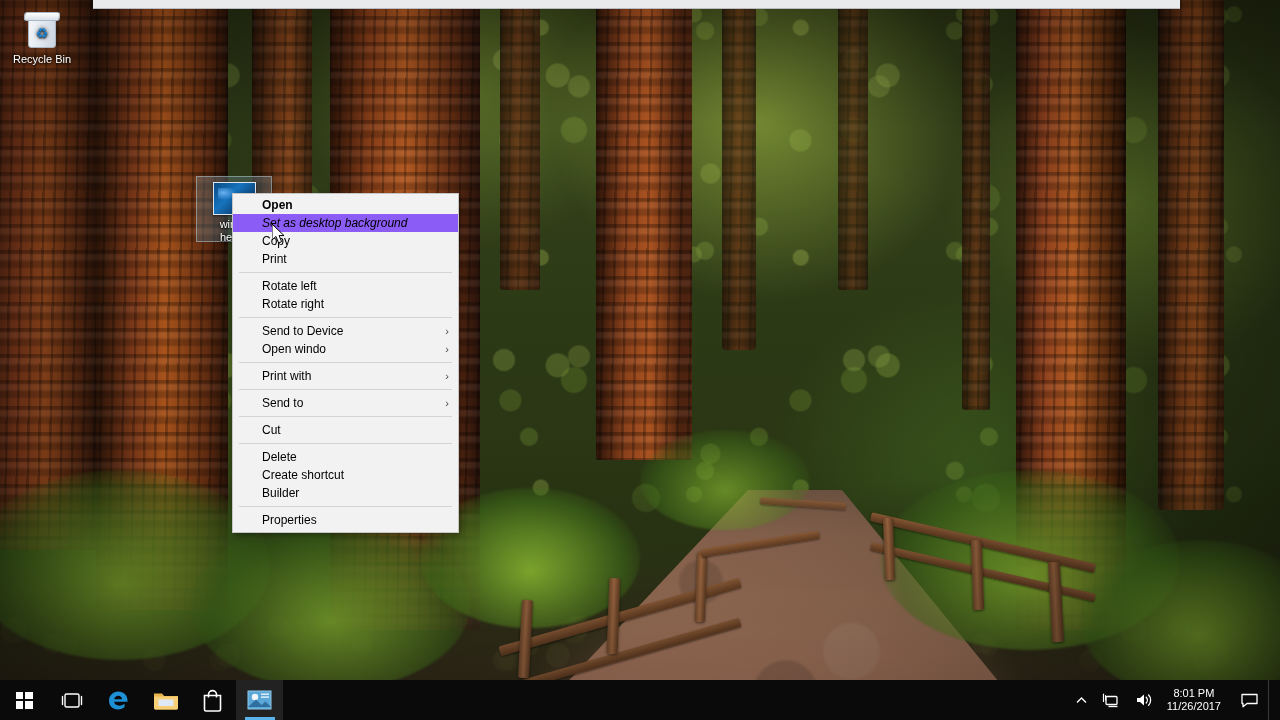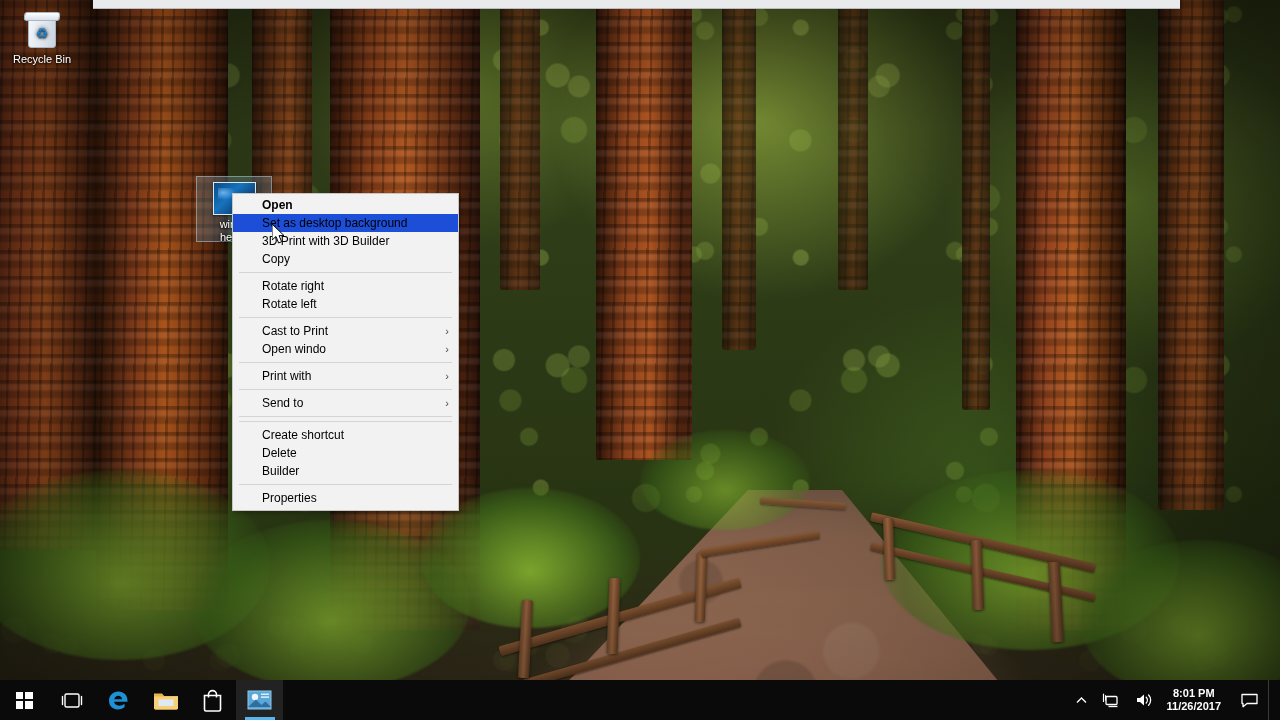--- a/index.html
+++ b/index.html
@@ -187,21 +187,21 @@
     z-index:50;
   }
   .mi {
     position:relative;
     height:18px; line-height:18px;
     padding-left:29px; padding-right:16px;
     white-space:nowrap;
     cursor:default;
   }
   .mi.bold { font-weight:bold; }
-  .mi.hl { background:#1d4ed8; }
+  .mi.hl { background:#8b5cf6;font-style:italic; }
   .mi .arr {
     position:absolute; right:9px; top:0; height:18px; line-height:18px;
     font-size:11px; color:#4a4a4a;
   }
   .sep { height:1px; background:#d4d4d4; margin:4px 6px 4px 6px; }
 
   
   #cursor { position:absolute; left:272px; top:224px; z-index:60; }
 
   
@@ -223,21 +223,21 @@
   }
   #photos-app { background:rgba(255,255,255,.10); }
   .tray {
     margin-left:auto; display:flex; align-items:center; height:40px;
     color:#fff;
   }
   .tray-ico { padding:0 7px; display:flex; align-items:center; height:40px; }
   #clock {
     text-align:center; font-size:11px; line-height:13px;
     color:#fff; padding:0 10px 0 6px; height:40px;
-    display:flex; flex-direction:column; justify-content:center;font-weight:bold;
+    display:flex; flex-direction:column; justify-content:center;
   }
   #show-desktop { width:12px; height:40px; border-left:1px solid #3a3a3a; }
   #action-center { padding:0 10px; display:flex; align-items:center; height:40px; }
   .win-logo { display:grid; grid-template-columns:1fr 1fr; grid-gap:2px; width:17px; height:17px; }
   .win-logo i { background:#fff; display:block; }
 </style>
 </head>
 <body>
 
 <div id="desktop">
@@ -301,36 +301,37 @@
   <div class="thumb"></div>
   <div class="fname">
     <span>windo</span><br>
     <span>hero_</span>
   </div>
 </div>
 
 <div id="context-menu">
     <div class="mi bold"><span>Open</span></div>
     <div class="mi hl"><span>Set as desktop background</span></div>
-    <div class="mi"><span>3D Print with 3D Builder</span></div>
     <div class="mi"><span>Copy</span></div>
-    <div class="sep"></div>
+    <div class="mi"><span>Print</span></div>
+    <div class="sep"></div>
+    <div class="mi"><span>Rotate left</span></div>
     <div class="mi"><span>Rotate right</span></div>
-    <div class="mi"><span>Rotate left</span></div>
-    <div class="sep"></div>
-    <div class="mi"><span>Cast to Print</span><span class="arr">›</span></div>
+    <div class="sep"></div>
+    <div class="mi"><span>Send to Device</span><span class="arr">›</span></div>
     <div class="mi"><span>Open windo</span><span class="arr">›</span></div>
     <div class="sep"></div>
     <div class="mi"><span>Print with</span><span class="arr">›</span></div>
     <div class="sep"></div>
     <div class="mi"><span>Send to</span><span class="arr">›</span></div>
     <div class="sep"></div>
-    <div class="sep"></div>
+    <div class="mi"><span>Cut</span></div>
+    <div class="sep"></div>
+    <div class="mi"><span>Delete</span></div>
     <div class="mi"><span>Create shortcut</span></div>
-    <div class="mi"><span>Delete</span></div>
     <div class="mi"><span>Builder</span></div>
     <div class="sep"></div>
     <div class="mi"><span>Properties</span></div>
   </div>
 
 <svg id="cursor" width="14" height="21" viewBox="0 0 14 21">
   <polygon points="0,0 0,16 4,12.5 6.6,19 9.6,17.7 7.1,11.6 12,11.6" fill="#fff" stroke="#000" stroke-width="1"></polygon>
 </svg>
 
 <div id="taskbar">

